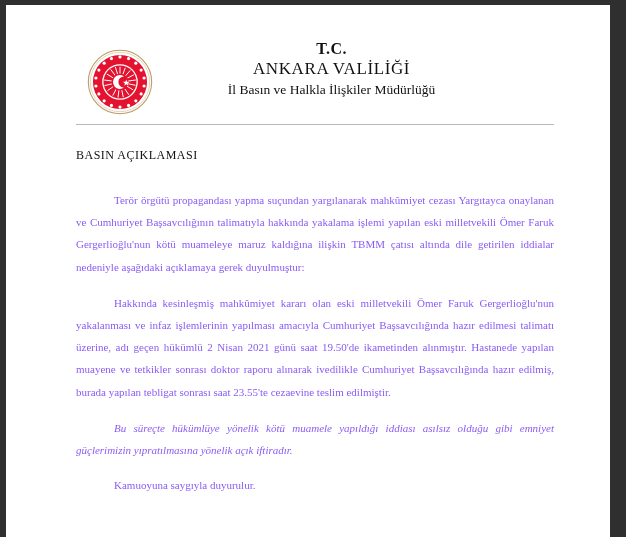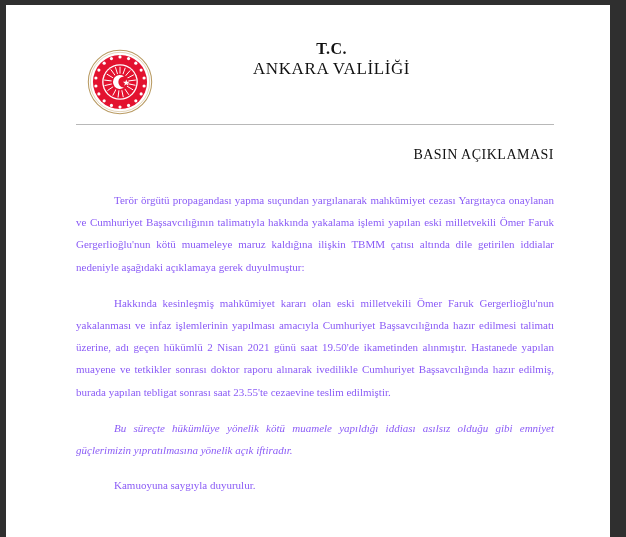--- a/index.html
+++ b/index.html
@@ -89,22 +89,22 @@
 
   
   #doc-body {
     position: absolute;
     left: 70px;
     top: 140px;
     width: 478px;
   }
 
   .doc-title {
-    text-align: right;
-    font-size: 14px;
+    text-align: left;
+    font-size: 12px;
     font-weight: normal;
     letter-spacing: 0.5px;
     color: #111111;
     margin: 0 0 24px 0;
     line-height: 20px;
   }
 
   .para {
     font-size: 11px;
     line-height: 22.2px;
@@ -174,20 +174,21 @@
           </g>
           <circle cx="50" cy="50" r="13" fill="#e3122f"></circle>
           <path d="M56 41.5 A10.5 10.5 0 1 0 56 58.5 A8.4 8.4 0 1 1 56 41.5 Z" fill="#ffffff"></path>
           <path d="M59.5 46.2 l1.25 3.55 3.75 .05 -3 2.3 1.1 3.6 -3.1 -2.15 -3.1 2.15 1.1 -3.6 -3 -2.3 3.75 -.05 Z" fill="#ffffff"></path>
         </svg>
       </div>
 
       <div class="org-block">
         <div class="org-tc">T.C.</div>
         <div class="org-name">ANKARA VALİLİĞİ</div>
+        <div class="org-dept">İl Basın ve Halkla İlişkiler Müdürlüğü</div>
       </div>
     </div>
 
     <div class="rule"></div>
 
     <div id="doc-body">
       <div class="doc-title">BASIN AÇIKLAMASI</div>
 
       <p class="para">Terör örgütü propagandası yapma suçundan yargılanarak mahkûmiyet cezası Yargıtayca onaylanan ve Cumhuriyet Başsavcılığının talimatıyla hakkında yakalama işlemi yapılan eski milletvekili Ömer Faruk Gergerlioğlu'nun kötü muameleye maruz kaldığına ilişkin TBMM çatısı altında dile getirilen iddialar nedeniyle aşağıdaki açıklamaya gerek duyulmuştur:</p>
       <p class="para">Hakkında kesinleşmiş mahkûmiyet kararı olan eski milletvekili Ömer Faruk Gergerlioğlu'nun yakalanması ve infaz işlemlerinin yapılması amacıyla Cumhuriyet Başsavcılığında hazır edilmesi talimatı üzerine, adı geçen hükümlü 2 Nisan 2021 günü saat 19.50'de ikametinden alınmıştır.  Hastanede yapılan muayene ve tetkikler sonrası doktor raporu alınarak ivedilikle Cumhuriyet Başsavcılığında hazır edilmiş, burada yapılan tebligat sonrası saat 23.55'te cezaevine teslim edilmiştir.</p>

